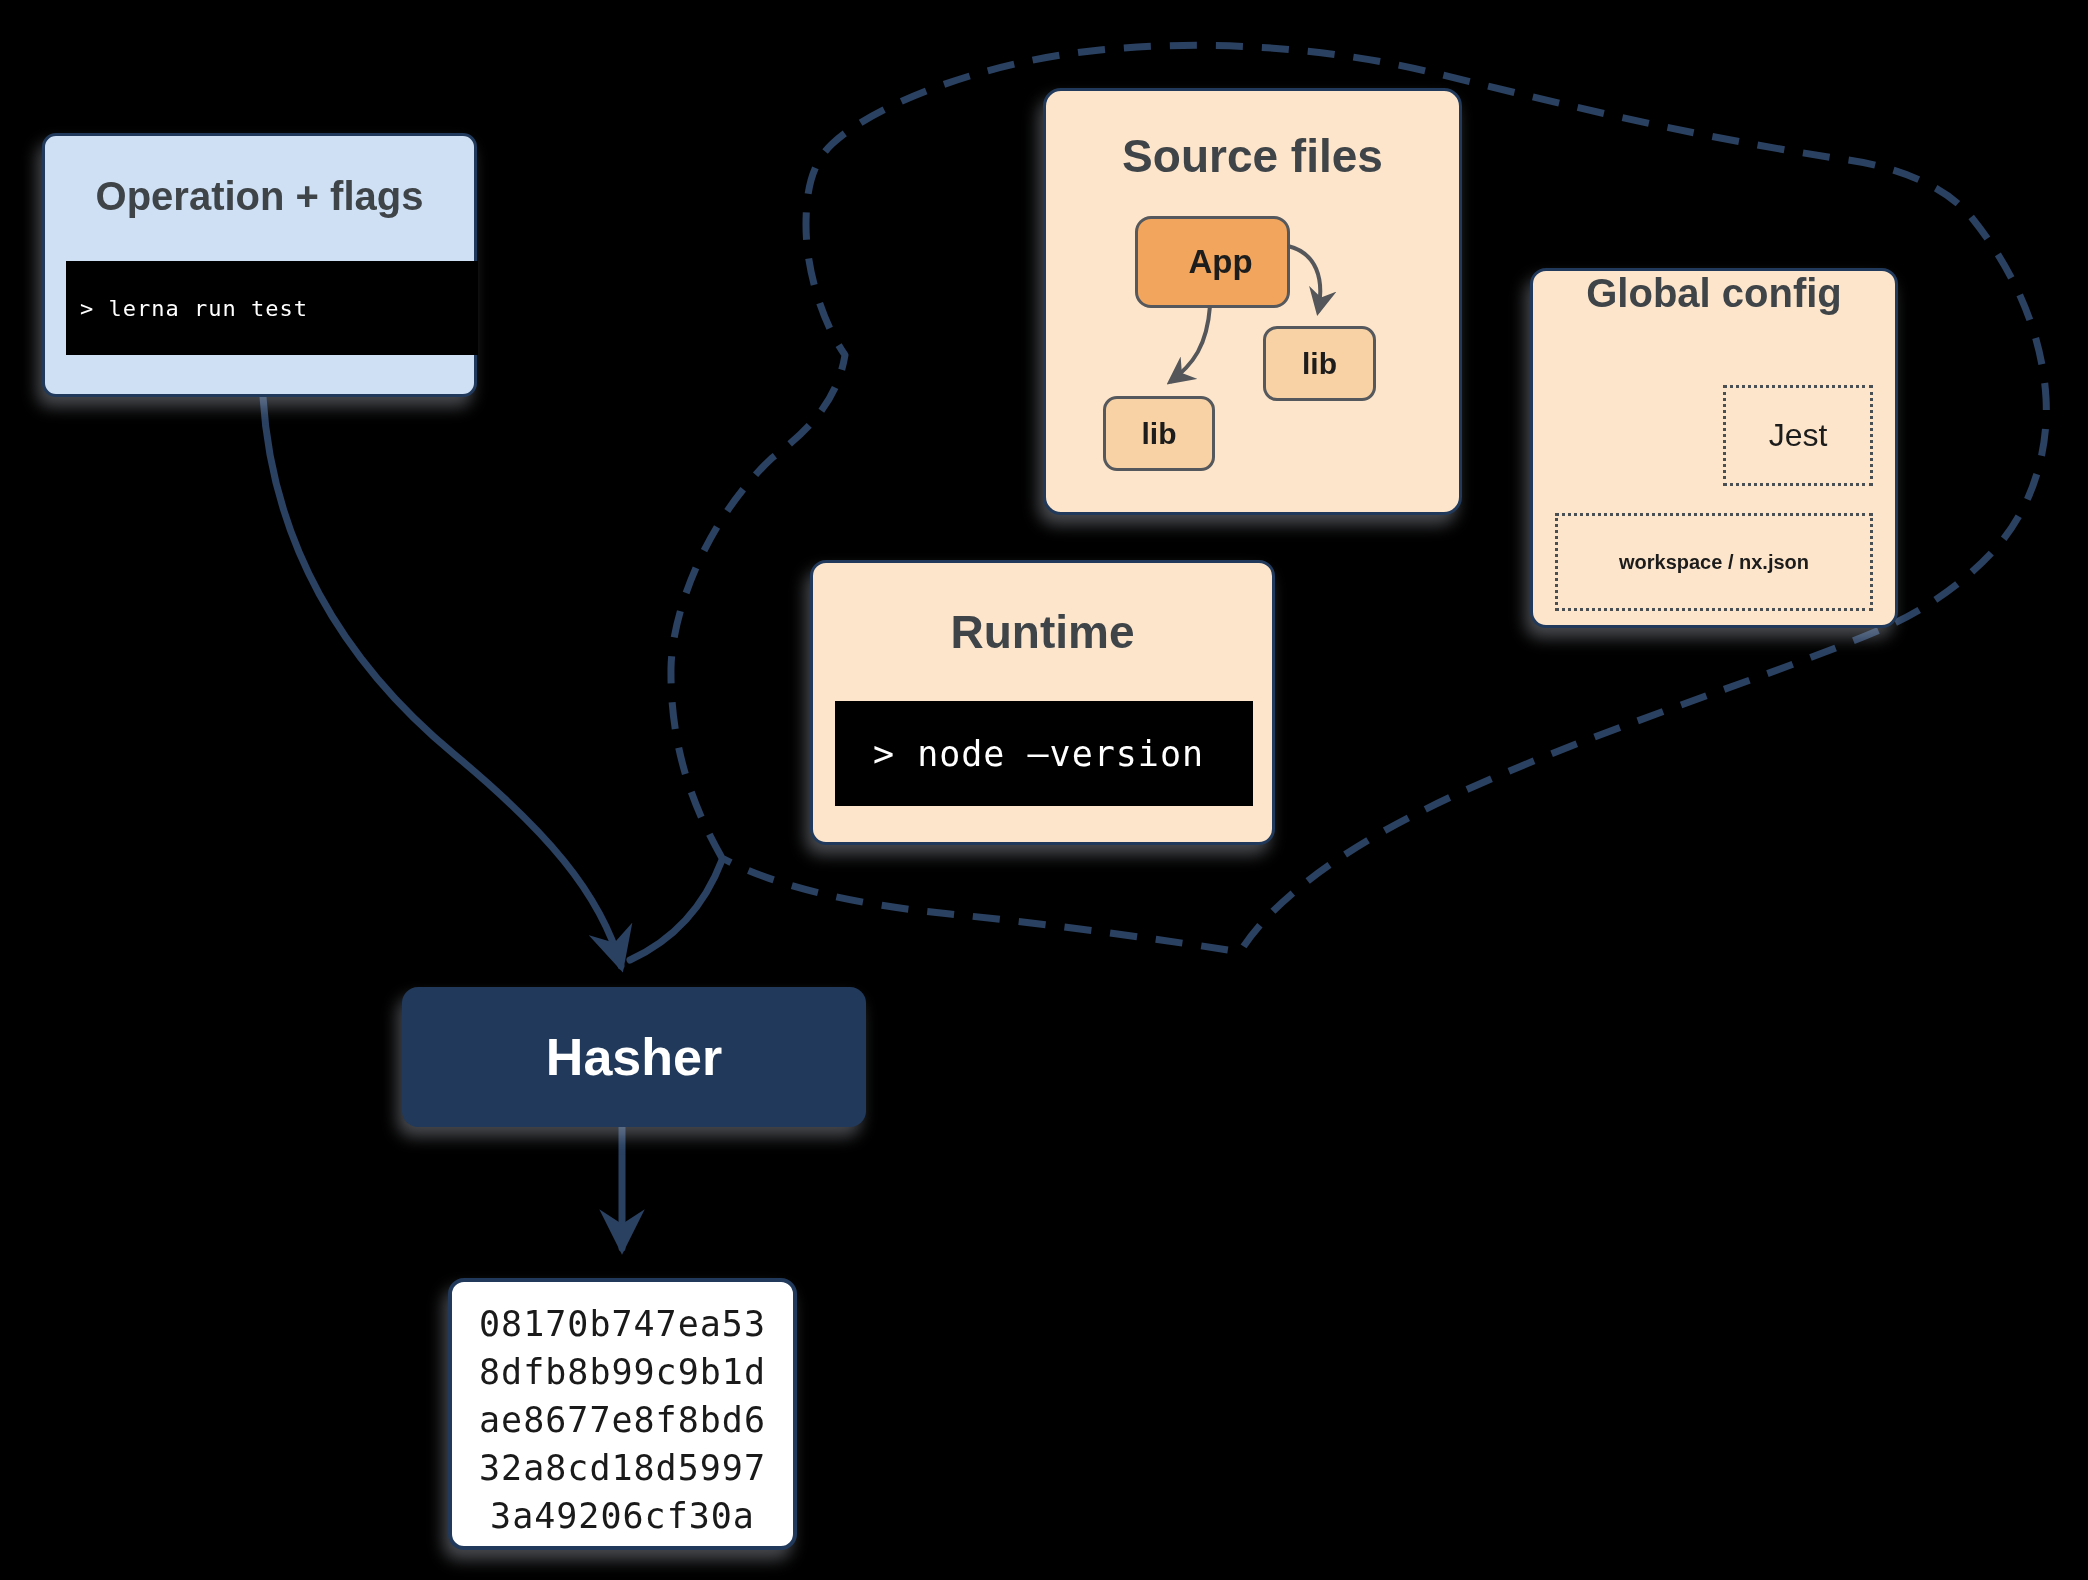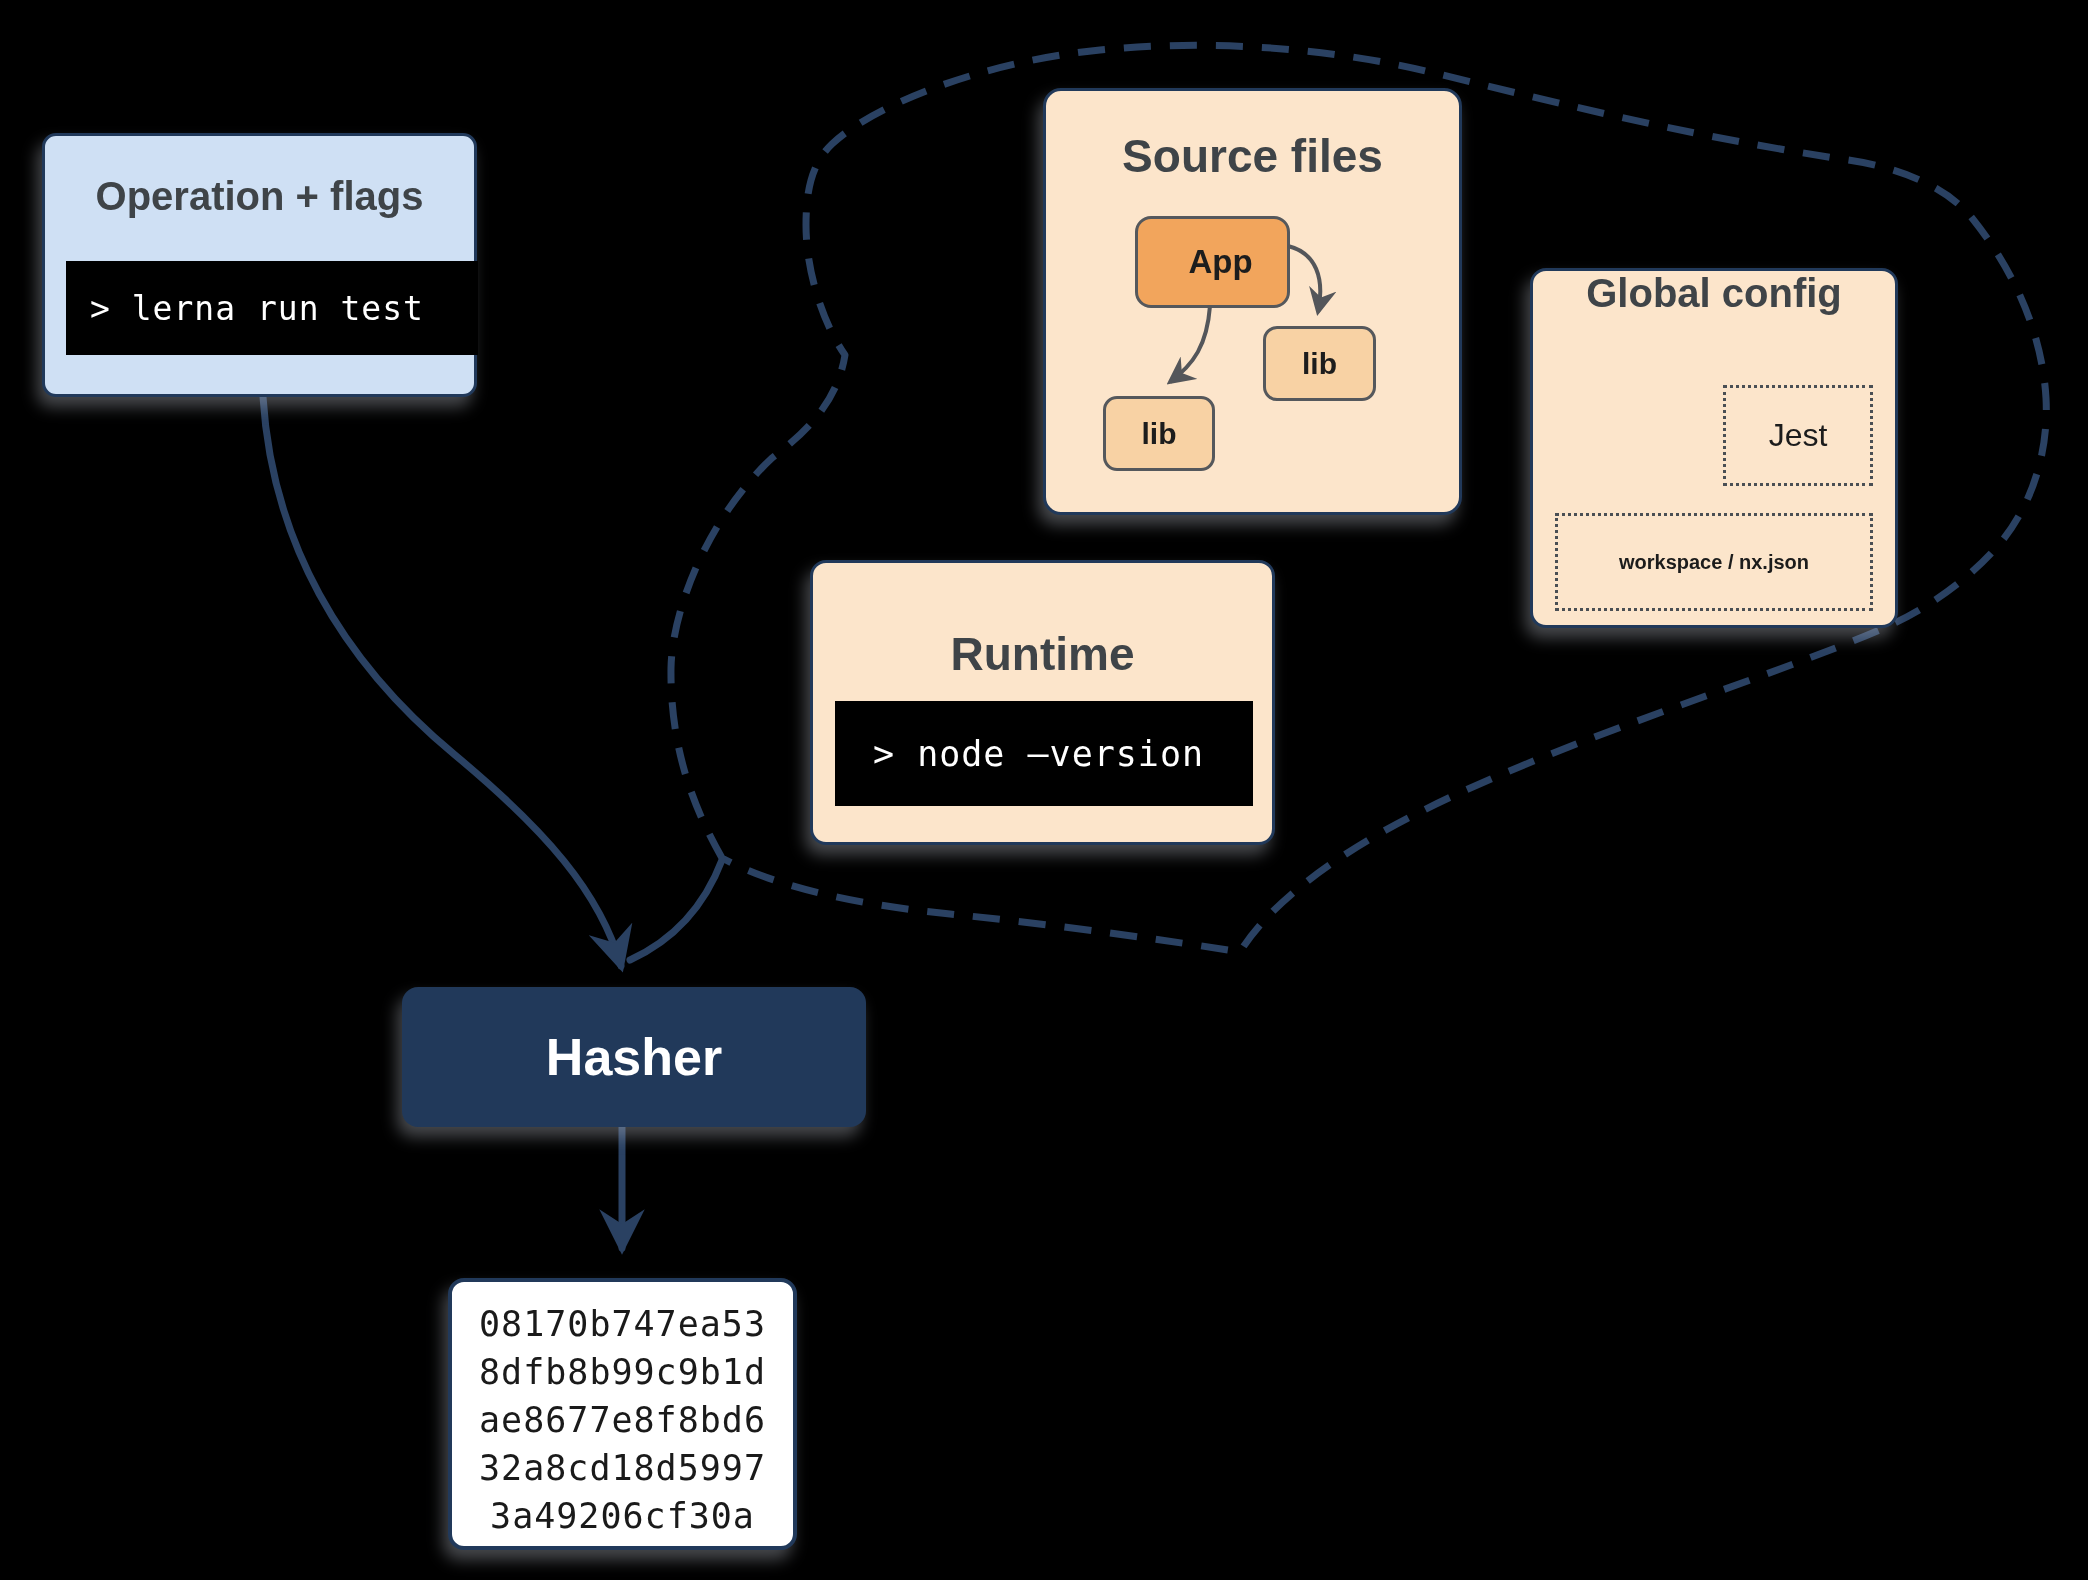--- a/index.html
+++ b/index.html
@@ -18,21 +18,21 @@
   .box{position:absolute;border-radius:16px;}
   .shadowed{box-shadow:-5px 10px 16px rgba(185,190,200,.38);}
   .card-title{font-weight:bold;color:var(--title-text);text-align:center;}
   .terminal{position:absolute;background:var(--terminal-bg);color:var(--terminal-text);
             font-family:"DejaVu Sans Mono",monospace;display:flex;align-items:center;
             letter-spacing:1px;}
   
   .op-box{left:42px;top:133px;width:435px;height:264px;background:var(--blue-fill);
           border:3px solid var(--navy);border-radius:14px;}
   .op-box .card-title{margin-top:38px;font-size:40px;}
-  .op-terminal{left:21px;top:125px;width:412px;height:94px;font-size:33px;padding-left:24px;}
+  .op-terminal{left:21px;top:125px;width:412px;height:94px;font-size:22px;padding-left:14px;}
   
   .src-box{left:1043px;top:88px;width:419px;height:427px;background:var(--peach-fill);
            border:3px solid var(--navy);border-radius:18px;}
   .src-box .card-title{margin-top:38px;font-size:46px;}
   .node{position:absolute;border:3px solid var(--node-border);display:flex;align-items:center;
         justify-content:center;font-weight:bold;color:#1d1d1d;}
   .node-app{left:89px;top:125px;width:155px;height:92px;background:var(--orange-fill);
             border-radius:16px;font-size:33px;padding-left:16px;}
   .node-lib1{left:217px;top:235px;width:113px;height:75px;background:var(--orange-light-fill);
              border-radius:14px;font-size:30px;}
@@ -43,21 +43,21 @@
            border:3px solid var(--navy);border-radius:16px;}
   .cfg-box .card-title{font-size:40px;}
   .dotted{position:absolute;border:3px dotted #4a4f54;display:flex;align-items:center;
           justify-content:center;color:#1c1c1c;}
   .dot-react{left:22px;top:114px;width:150px;height:101px;font-size:32px;}
   .dot-jest{left:190px;top:114px;width:150px;height:101px;font-size:32px;}
   .dot-ws{left:22px;top:242px;width:318px;height:98px;font-size:20px;font-weight:bold;}
   
   .run-box{left:810px;top:560px;width:465px;height:285px;background:var(--peach-fill);
            border:3px solid var(--navy);border-radius:16px;}
-  .run-box .card-title{margin-top:64px;font-size:46px;}
+  .run-box .card-title{margin-top:42px;font-size:46px;}
   .run-terminal{left:22px;top:138px;width:418px;height:105px;font-size:35px;padding-left:38px;}
   
   .hasher-box{left:402px;top:987px;width:464px;height:140px;background:var(--navy);
               border-radius:16px;display:flex;align-items:center;justify-content:center;
               color:var(--hasher-text);font-weight:bold;font-size:52px;}
   
   .hash-box{left:448px;top:1278px;width:349px;height:272px;background:var(--hash-box-bg);
             border:4px solid var(--navy);border-radius:16px;color:var(--hash-text);
             font-family:"DejaVu Sans Mono",monospace;font-size:35px;line-height:48px;
             text-align:center;padding-top:18px;letter-spacing:1px;}

